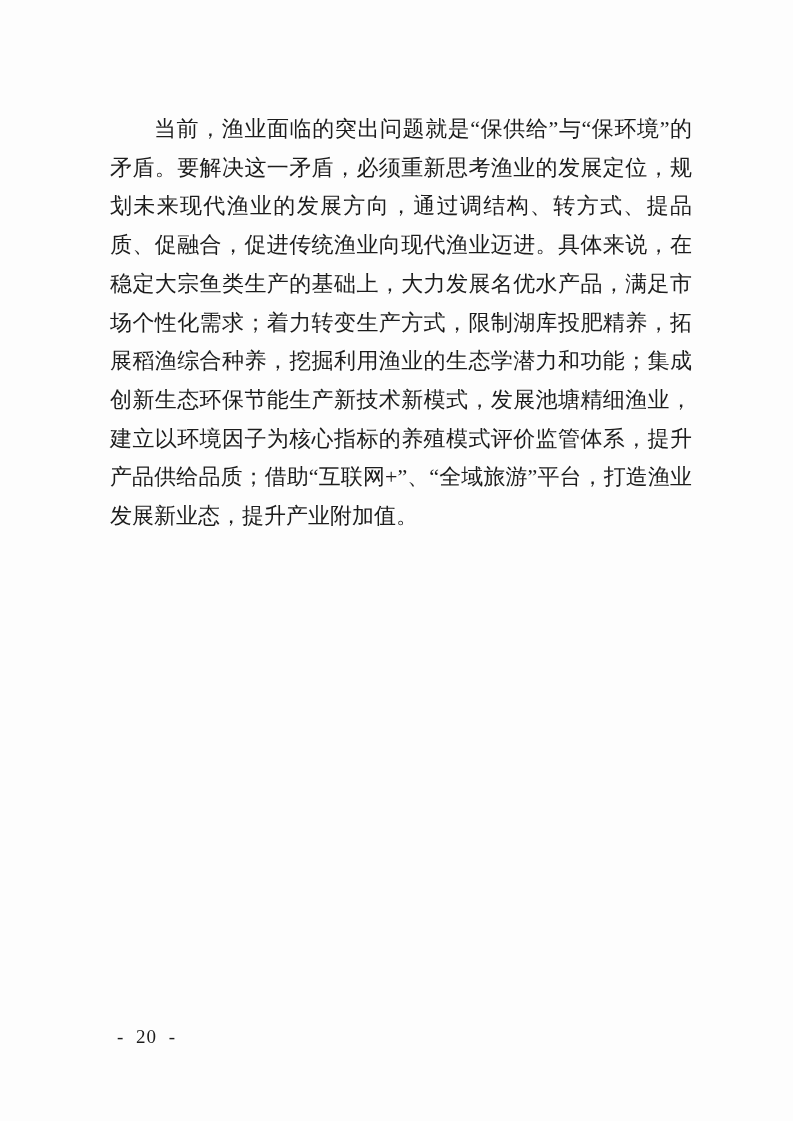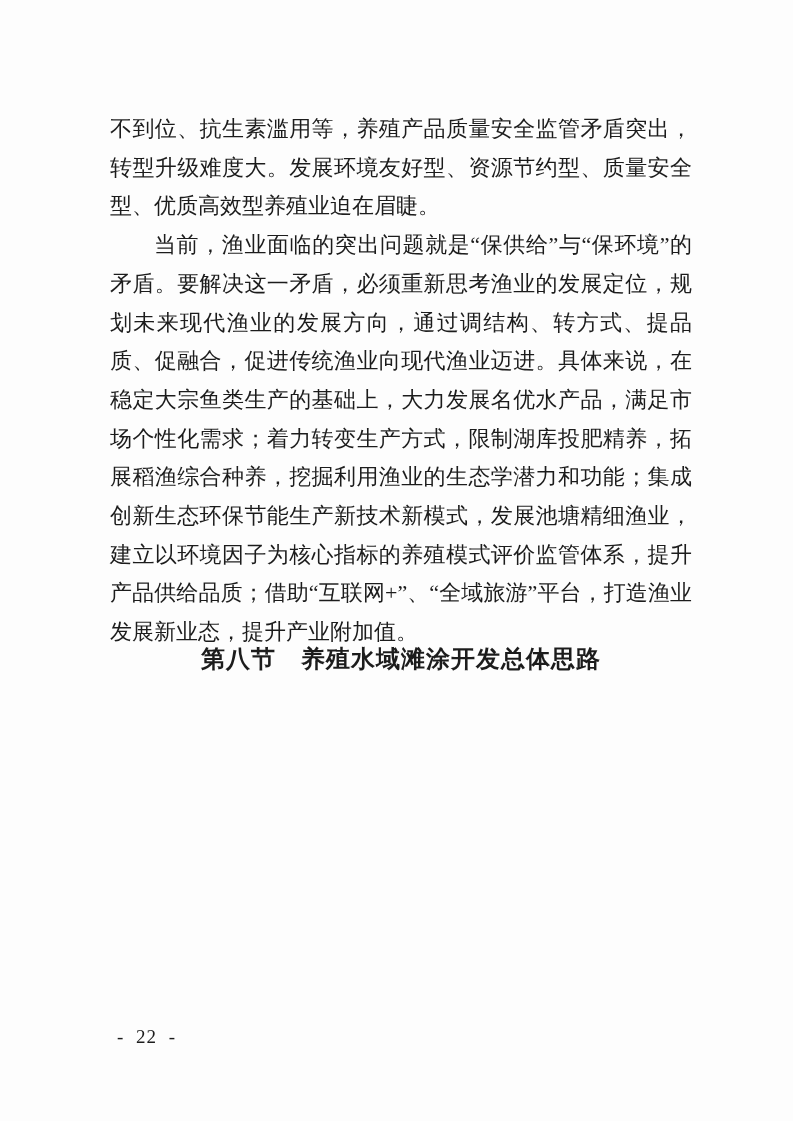--- a/index.html
+++ b/index.html
@@ -52,20 +52,18 @@
     letter-spacing: 1px;
     word-spacing: 6px;
     color: var(--ink, #1a1a1a);
   }
 </style>
 </head>
 <body style="--paper: #fdfdfd; --ink: #1c1c1c;">
 
 <div class="page">
   <main class="content">
-      <div class="para">不到位、抗生素滥用等，养殖产品质量安全监管矛盾突出，转型升级难度大。发展环境友好型、资源节约型、质量安全型、优质高效型养殖业迫在眉睫。</div>
       <div class="para indent">当前，渔业面临的突出问题就是“保供给”与“保环境”的矛盾。要解决这一矛盾，必须重新思考渔业的发展定位，规划未来现代渔业的发展方向，通过调结构、转方式、提品质、促融合，促进传统渔业向现代渔业迈进。具体来说，在稳定大宗鱼类生产的基础上，大力发展名优水产品，满足市场个性化需求；着力转变生产方式，限制湖库投肥精养，拓展稻渔综合种养，挖掘利用渔业的生态学潜力和功能；集成创新生态环保节能生产新技术新模式，发展池塘精细渔业，建立以环境因子为核心指标的养殖模式评价监管体系，提升产品供给品质；借助“互联网+”、“全域旅游”平台，打造渔业发展新业态，提升产业附加值。</div>
-      <div class="heading">第八节　养殖水域滩涂开发总体思路</div>
     </main>
   <footer class="page-footer">
-    <span>- 22 -</span>
+    <span>- 20 -</span>
   </footer>
 </div>
 
 </body></html>

